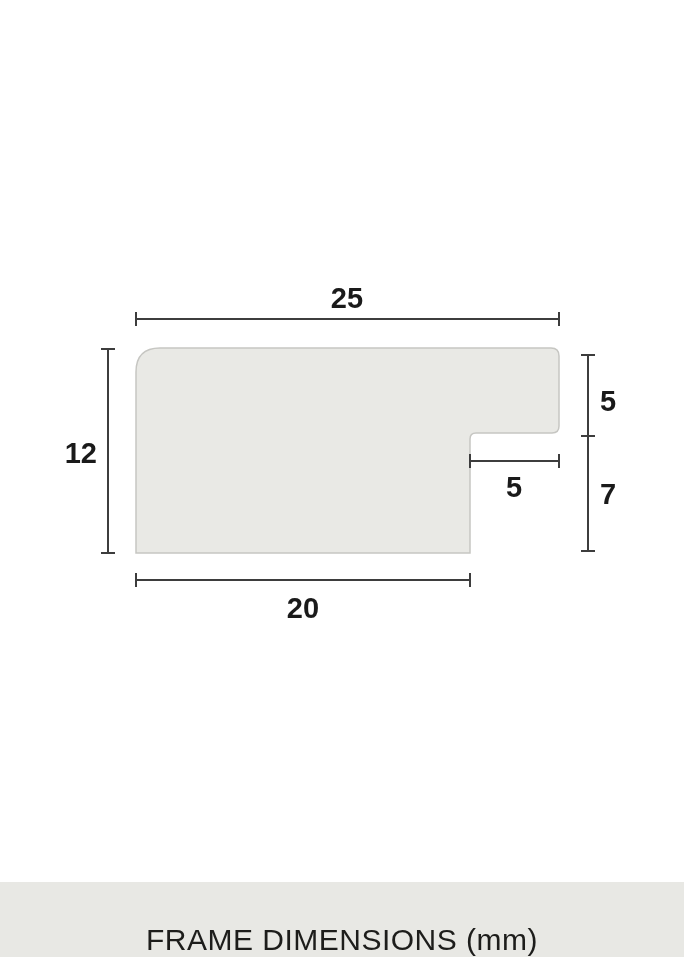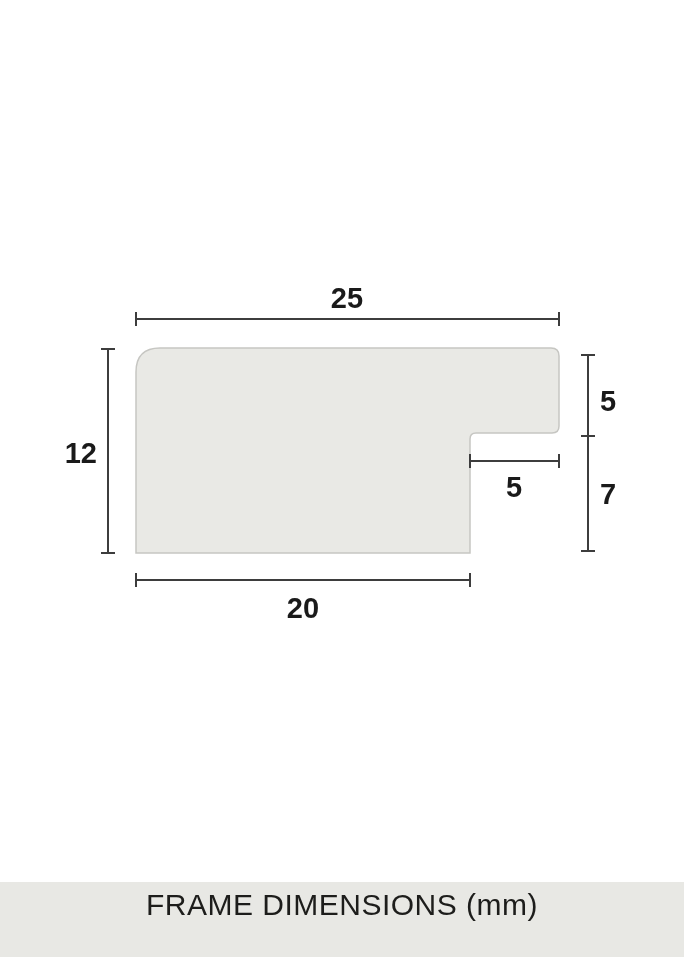--- a/index.html
+++ b/index.html
@@ -34,21 +34,21 @@
     stroke-linecap:butt;
   }
   .profile{
     fill:var(--shape-fill);
     stroke:var(--shape-stroke);
     stroke-width:1.5;
   }
   .caption-bar{
     position:absolute;left:0;top:882px;width:684px;height:75px;
     background:var(--caption-bg);
-    display:flex;justify-content:center;align-items:flex-start;
+    display:flex;justify-content:center;align-items:flex-end;
     padding-top:6px;box-sizing:border-box;
   }
   .caption-text{
     font-size:30px;
     letter-spacing:0.5px;
     color:var(--caption-text);
     white-space:nowrap;
   }
 </style>
 </head>

